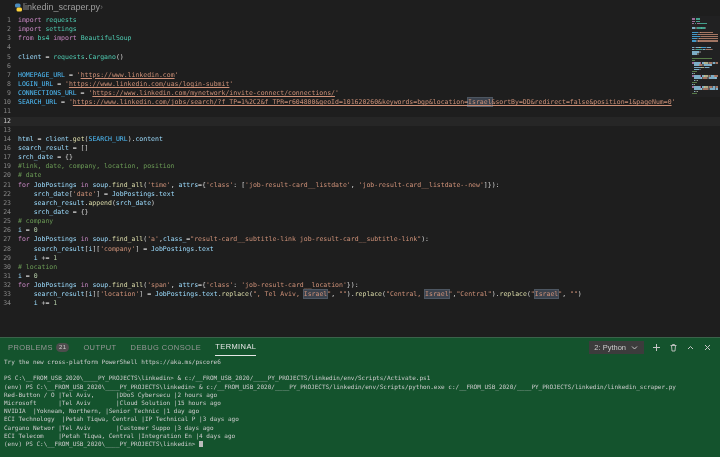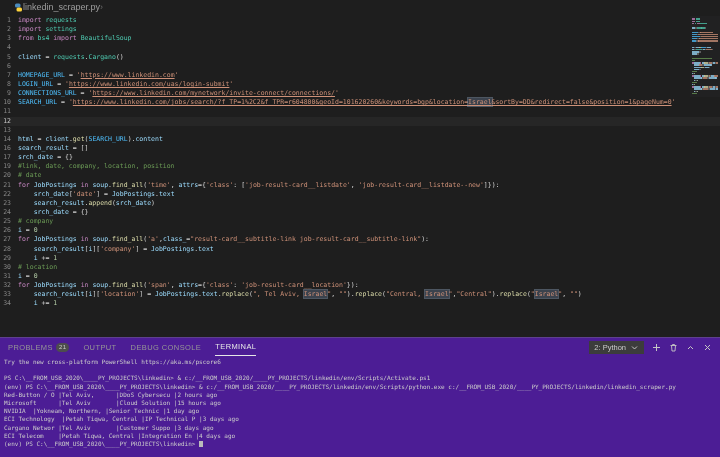--- a/index.html
+++ b/index.html
@@ -32,21 +32,21 @@
   .t-n{color:#b5cea8}
   .t-o{color:#6a9955}
   .t-p{color:#d4d4d4}
 
   
   .minimap{position:absolute;top:2px;right:0;width:30px;padding:2px 2px 2px 2px;background:rgba(37,37,38,.55)}
   .mm-line{height:2.2px;display:flex;align-items:center;overflow:hidden}
   .mm-line span{display:block;height:1.4px;flex:none}
 
   
-  .panel{flex:none;height:120px;border-top:1px solid rgba(128,128,128,.35);display:flex;flex-direction:column;background:#4c1d95}
+  .panel{flex:none;height:120px;border-top:1px solid rgba(128,128,128,.35);display:flex;flex-direction:column;background:#14532d}
   .panel-header{height:18px;flex:none;display:flex;align-items:center;padding:0 8px;font-family:"Liberation Sans",sans-serif}
   .panel-tabs{display:flex;gap:14px;flex:1;align-items:center;height:18px}
   .panel-tab{font-size:7.5px;letter-spacing:.4px;color:#969696;display:flex;align-items:center;gap:3px;height:18px;cursor:pointer}
   .panel-tab.active{color:#e7e7e7;border-bottom:1px solid #e7e7e7}
   .badge{background:#4d4d4d;color:#cccccc;font-size:6px;border-radius:5px;padding:0 3px;height:9px;line-height:9px}
   .panel-actions{display:flex;align-items:center;gap:8px}
   .shell-select{display:flex;align-items:center;gap:4px;font-size:7.5px;color:#cccccc;background:#3c3c3c;
     border:1px solid #3c3c3c;padding:1px 4px;cursor:pointer}
   .icon-btn{display:flex;align-items:center;cursor:pointer}
 

